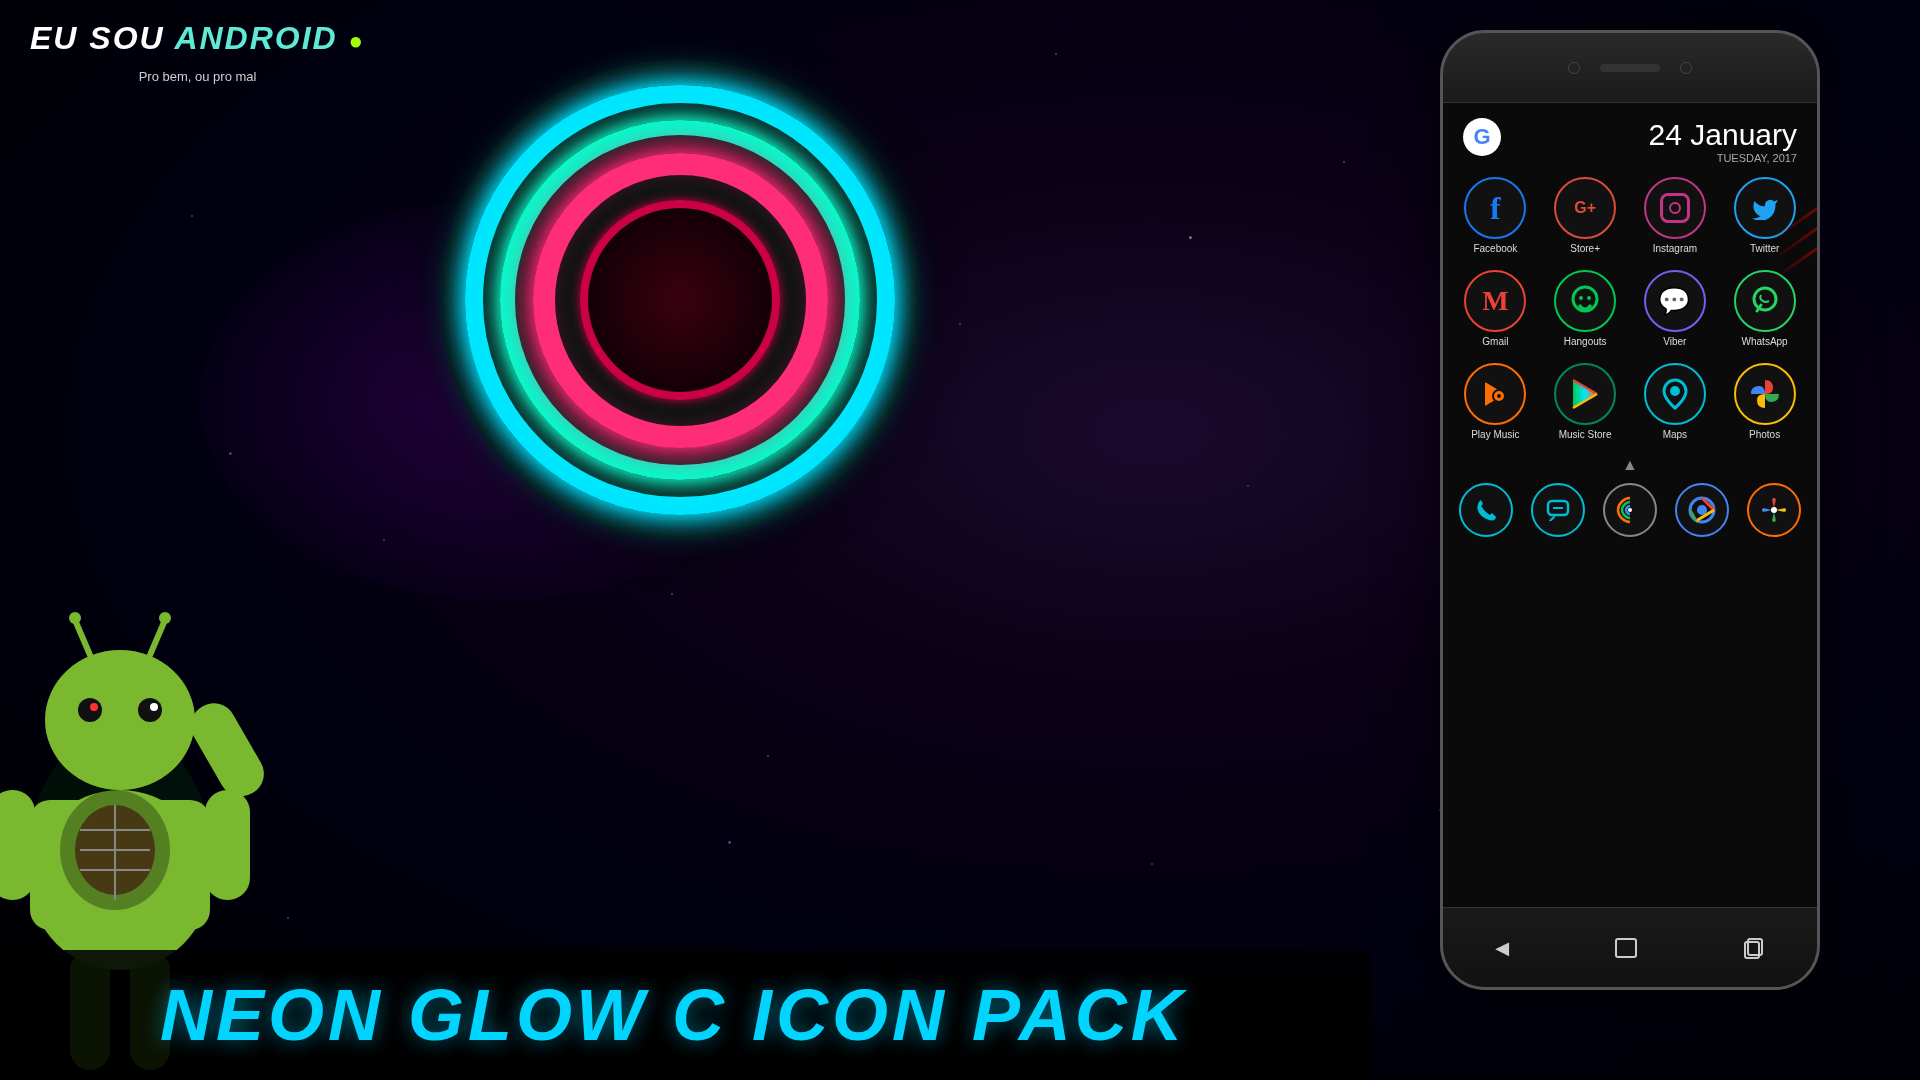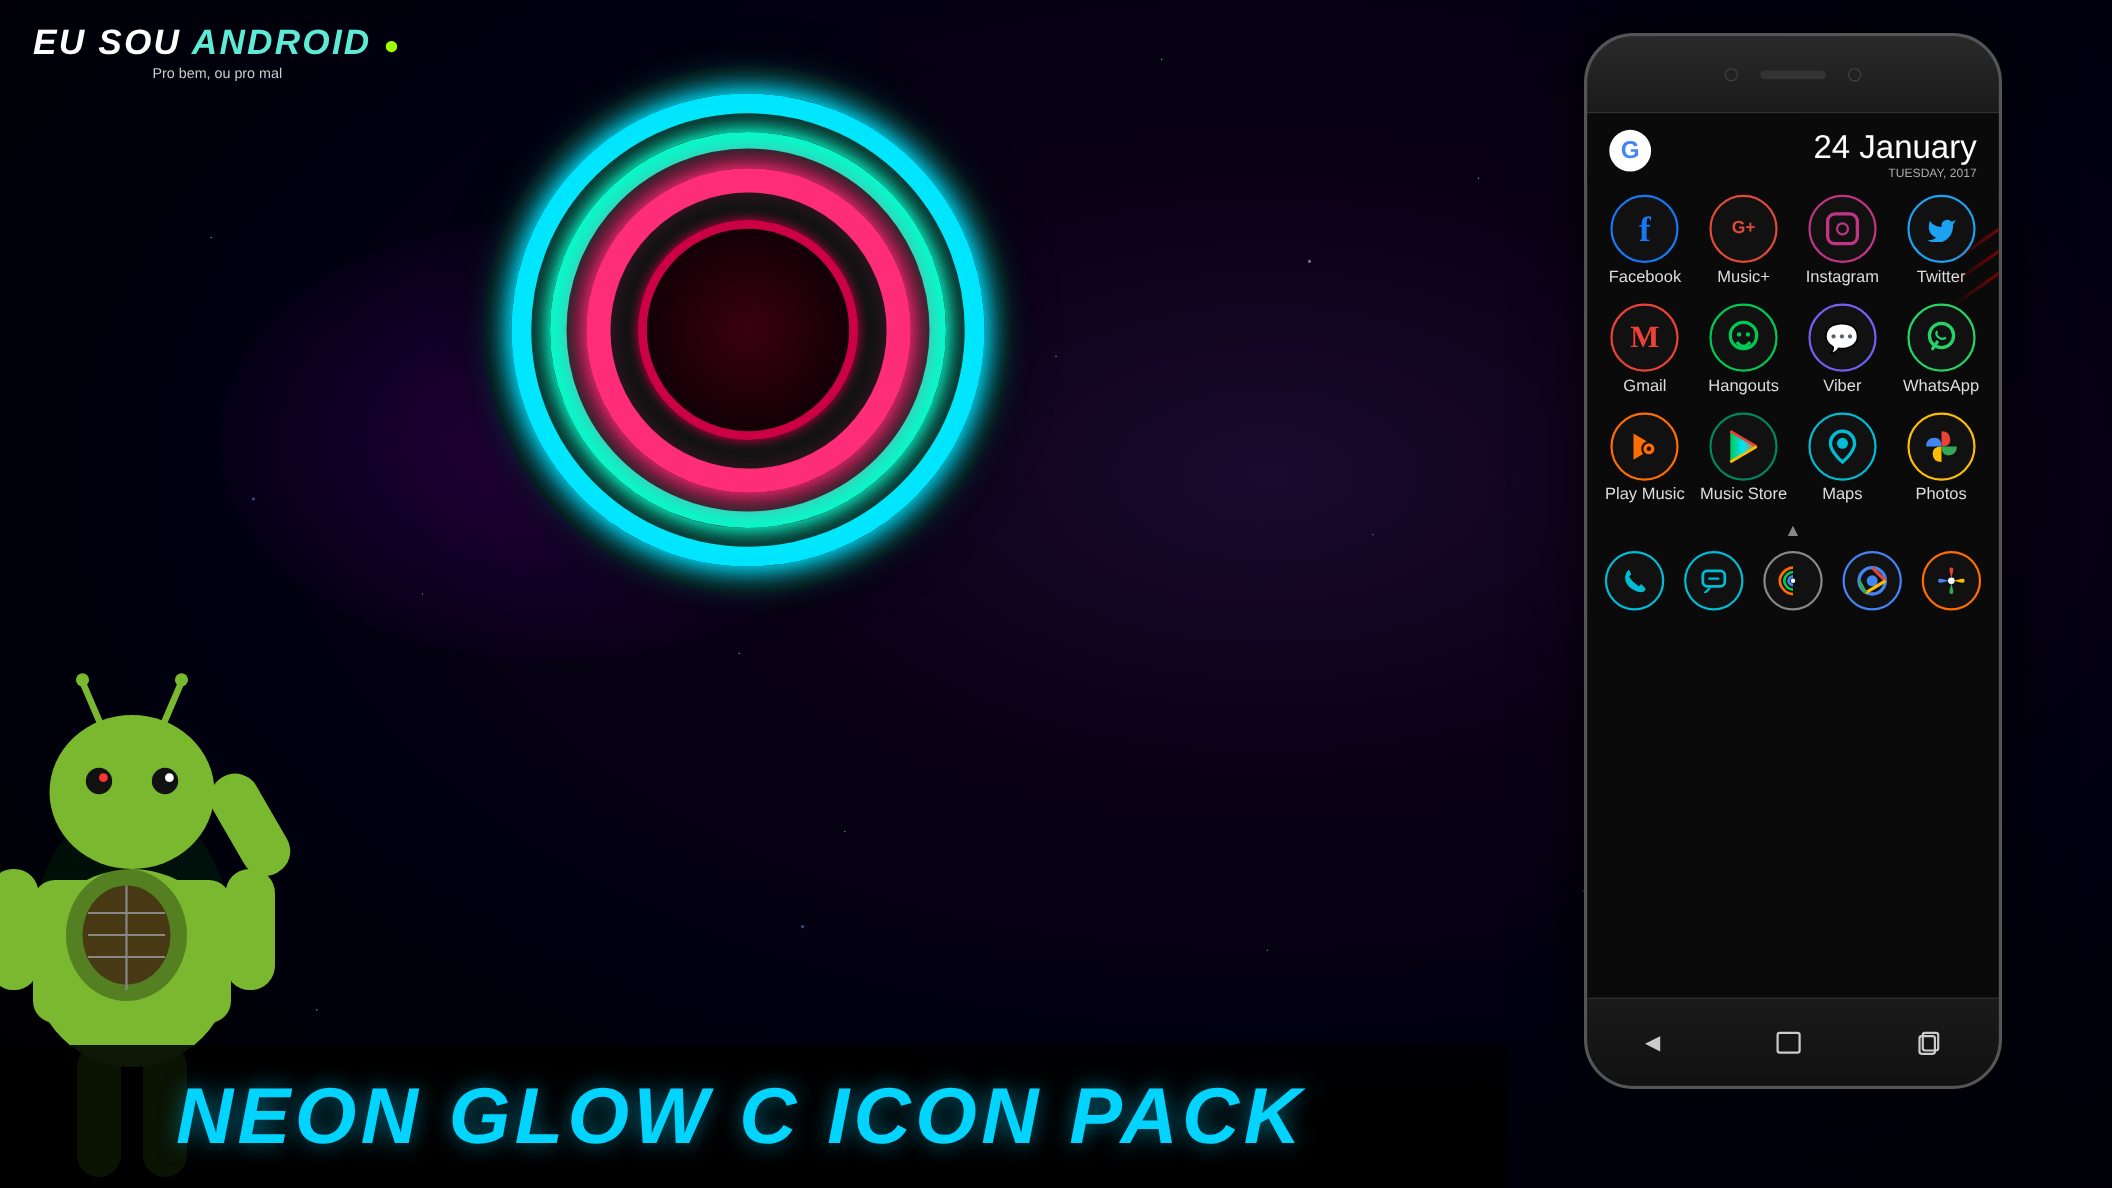--- a/index.html
+++ b/index.html
@@ -78,21 +78,21 @@
     }
 
     .logo-title .android-text {
       color: #5eead4;
     }
 
     .logo-subtitle {
       font-size: 13px;
       color: #ccc;
       text-align: center;
-      margin-top: 2px;
+      margin-top: 12px;
     }
 
     
     .android-robot {
       position: absolute;
       bottom: 0;
       left: 0;
       width: 280px;
       height: 580px;
     }
@@ -335,21 +335,21 @@
 
     .app-item {
       display: flex;
       flex-direction: column;
       align-items: center;
       gap: 4px;
       cursor: pointer;
     }
 
     .app-label {
-      font-size: 15px;
+      font-size: 10px;
       color: #ddd;
       text-align: center;
     }
 
     
     .dock-area {
       display: flex;
       justify-content: center;
       padding: 8px 0 4px 0;
     }
@@ -717,21 +717,21 @@
 
       <div class="app-grid">
 
         <div class="app-item">
           <div class="fb-icon">f</div>
           <div class="app-label">Facebook</div>
         </div>
 
         <div class="app-item">
           <div class="gplus-icon">G+</div>
-          <div class="app-label">Music+</div>
+          <div class="app-label">Store+</div>
         </div>
 
         <div class="app-item">
           <div class="insta-icon">
             <div class="insta-inner">
               <div class="insta-dot"></div>
             </div>
           </div>
           <div class="app-label">Instagram</div>
         </div>

